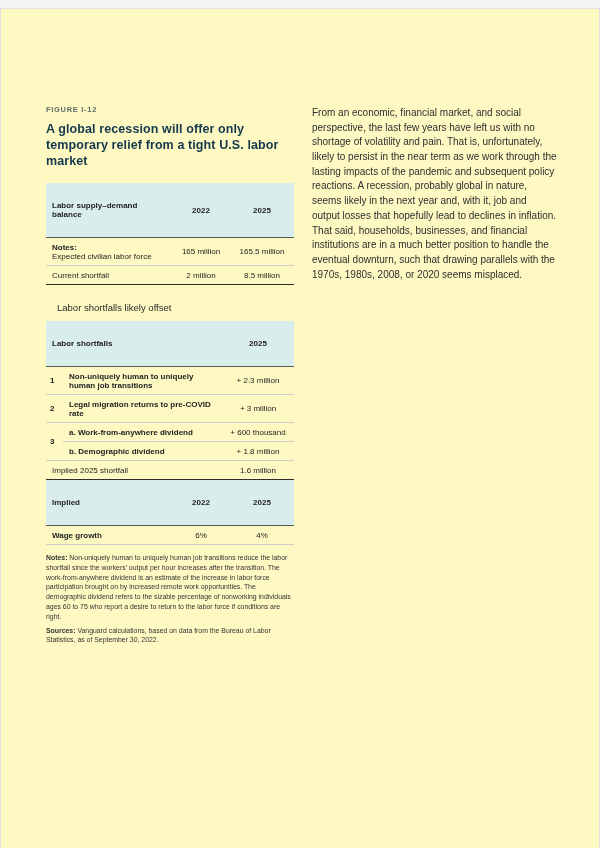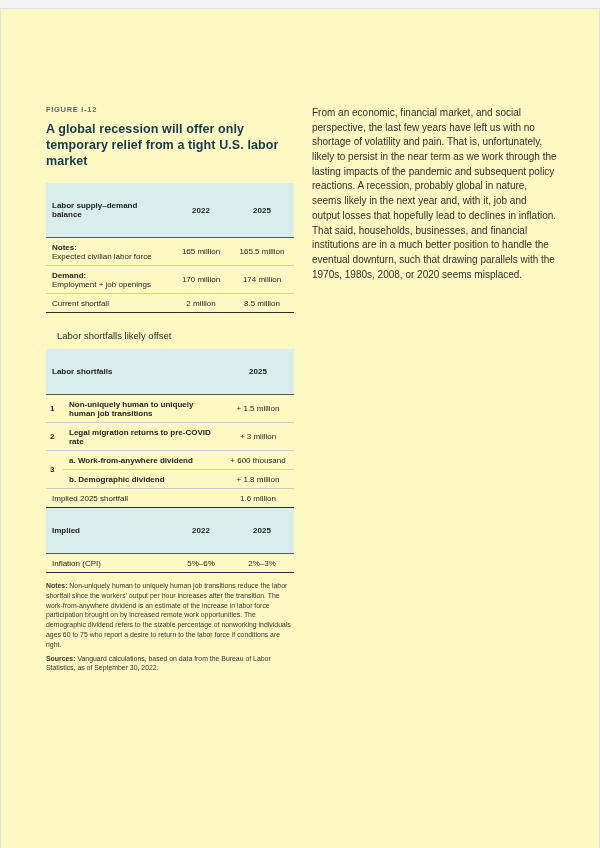--- a/index.html
+++ b/index.html
@@ -78,28 +78,20 @@
         </thead>
         <tbody>
           <tr>
             <td>
               <div class="lbl-b">Notes:</div>
               <div class="lbl-sub">Expected civilian labor force</div>
             </td>
             <td class="val">165 million</td>
             <td class="val">165.5 million</td>
           </tr>
-          <tr>
-            <td>
-              <div class="lbl-b">Demand:</div>
-              <div class="lbl-sub">Employment + job openings</div>
-            </td>
-            <td class="val">170 million</td>
-            <td class="val">174 million</td>
-          </tr>
           <tr class="total">
             <td>Current shortfall</td>
             <td class="val">2 million</td>
             <td class="val">8.5 million</td>
           </tr>
         </tbody>
       </table>
 
       <div class="subheading">Labor shortfalls likely offset</div>
 
@@ -112,21 +104,21 @@
         <thead>
           <tr>
             <th colspan="2">Labor shortfalls</th>
             <th class="val">2025</th>
           </tr>
         </thead>
         <tbody>
           <tr>
             <td class="num">1</td>
             <td class="cell-bold">Non-uniquely human to uniquely human job transitions</td>
-            <td class="val">+ 1.5 million</td>
+            <td class="val">+ 2.3 million</td>
           </tr>
           <tr>
             <td class="num">2</td>
             <td class="cell-bold">Legal migration returns to pre-COVID rate</td>
             <td class="val">+ 3 million</td>
           </tr>
           <tr>
             <td class="num" rowspan="2">3</td>
             <td class="cell-bold">a. Work-from-anywhere dividend</td>
             <td class="val">+ 600 thousand</td>
@@ -150,24 +142,24 @@
             <col class="c-25">
           </colgroup>
         <thead>
           <tr>
             <th>Implied</th>
             <th class="val">2022</th>
             <th class="val">2025</th>
           </tr>
         </thead>
         <tbody>
-          <tr class="total">
-            <td class="cell-bold">Inflation (CPI)</td>
-            <td class="val" style="font-weight:normal">5%–6%</td>
-            <td class="val" style="font-weight:normal">2%–3%</td>
+          <tr>
+            <td class="cell-bold">Wage growth</td>
+            <td class="val">6%</td>
+            <td class="val">4%</td>
           </tr>
         </tbody>
       </table>
 
       <div class="notes">
         <p><span class="lead">Notes:</span><span> Non-uniquely human to uniquely human job transitions reduce the labor shortfall since the workers’ output per hour increases after the transition. The work-from-anywhere dividend is an estimate of the increase in labor force participation brought on by increased remote work opportunities. The demographic dividend refers to the sizable percentage of nonworking individuals ages 60 to 75 who report a desire to return to the labor force if conditions are right.</span></p>
         <p><span class="lead">Sources:</span><span> Vanguard calculations, based on data from the Bureau of Labor Statistics, as of September 30, 2022.</span></p>
       </div>
     </div>
 

